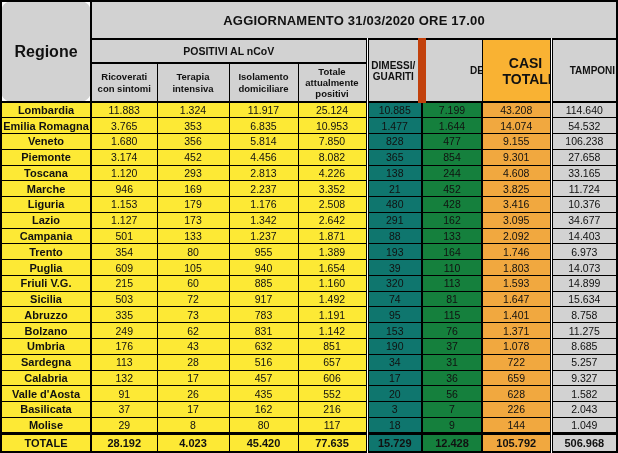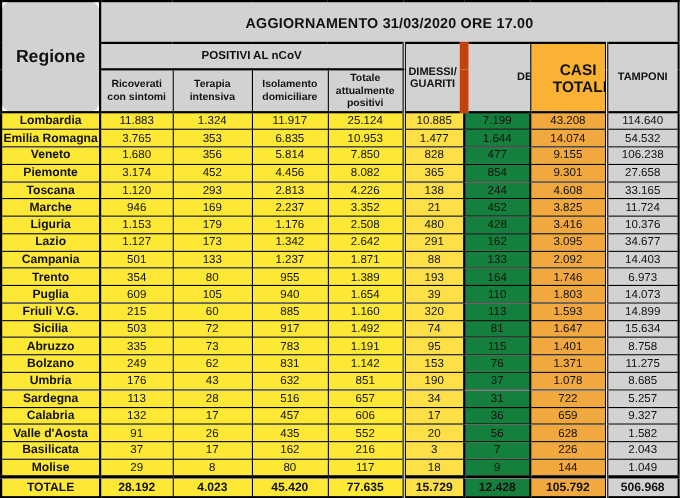--- a/index.html
+++ b/index.html
@@ -21,29 +21,29 @@
     box-sizing: border-box;
   }
   thead th { background: #d2d2d2; font-weight: bold; }
   .title-cell   { font-size: 13px; height: 38px; border-bottom: 2px solid #000; letter-spacing: .2px; }
   .regione-head { font-size: 16px; border-right: 2px solid #000; border-bottom: 2px solid #000; border-radius: 11px; }
   .positivi-head{ font-size: 10.5px; height: 24px; border-bottom: 2px solid #000; }
   .subhead th   { font-size: 9.5px; height: 39px; line-height: 1.18; border-bottom: 2px solid #000; }
   .head-dimessi { font-size: 10px; white-space: pre-line; border-left: 3px double #000; border-bottom: 2px solid #000; }
   .head-deceduti{ font-size: 10px; border-left: 8px solid #c2410c; border-bottom: 2px solid #000; padding-left: 44px; }
   .head-casi    { font-size: 14px; background: #f9b233; border-bottom: 2px solid #000; padding-left: 20px; }
-  .head-tamponi { font-size: 10px; border-left: 3px double #000; border-bottom: 2px solid #000; }
+  .head-tamponi { font-size: 10px; border-left: 3px double #000; border-bottom: 2px solid #000; text-align: right; }
 
   tbody th.region-cell {
     font-weight: bold; font-size: 11px; background: #fde935;
     border-right: 2px solid #000;
   }
   tbody td.val { font-size: 10.5px; font-weight: 400; height: 15px; }
   .c-yellow { background: #fde935; }
-  .c-green  { background: #fde047; border-left: 3px double #000; }
+  .c-green  { background: #0f766e; border-left: 3px double #000; }
   .c-red    { background: #15803d; border-left: 2px solid #000; }
   .c-orange { background: #f1a83f; border-left: 2px solid #000; }
   .c-gray   { background: #d2d2d2; border-left: 3px double #000; }
 
   tr.total-row th, tr.total-row td {
     font-weight: bold; font-size: 11px; height: 18px;
     border-top: 3px solid #000;
   }
 </style>
 </head>

